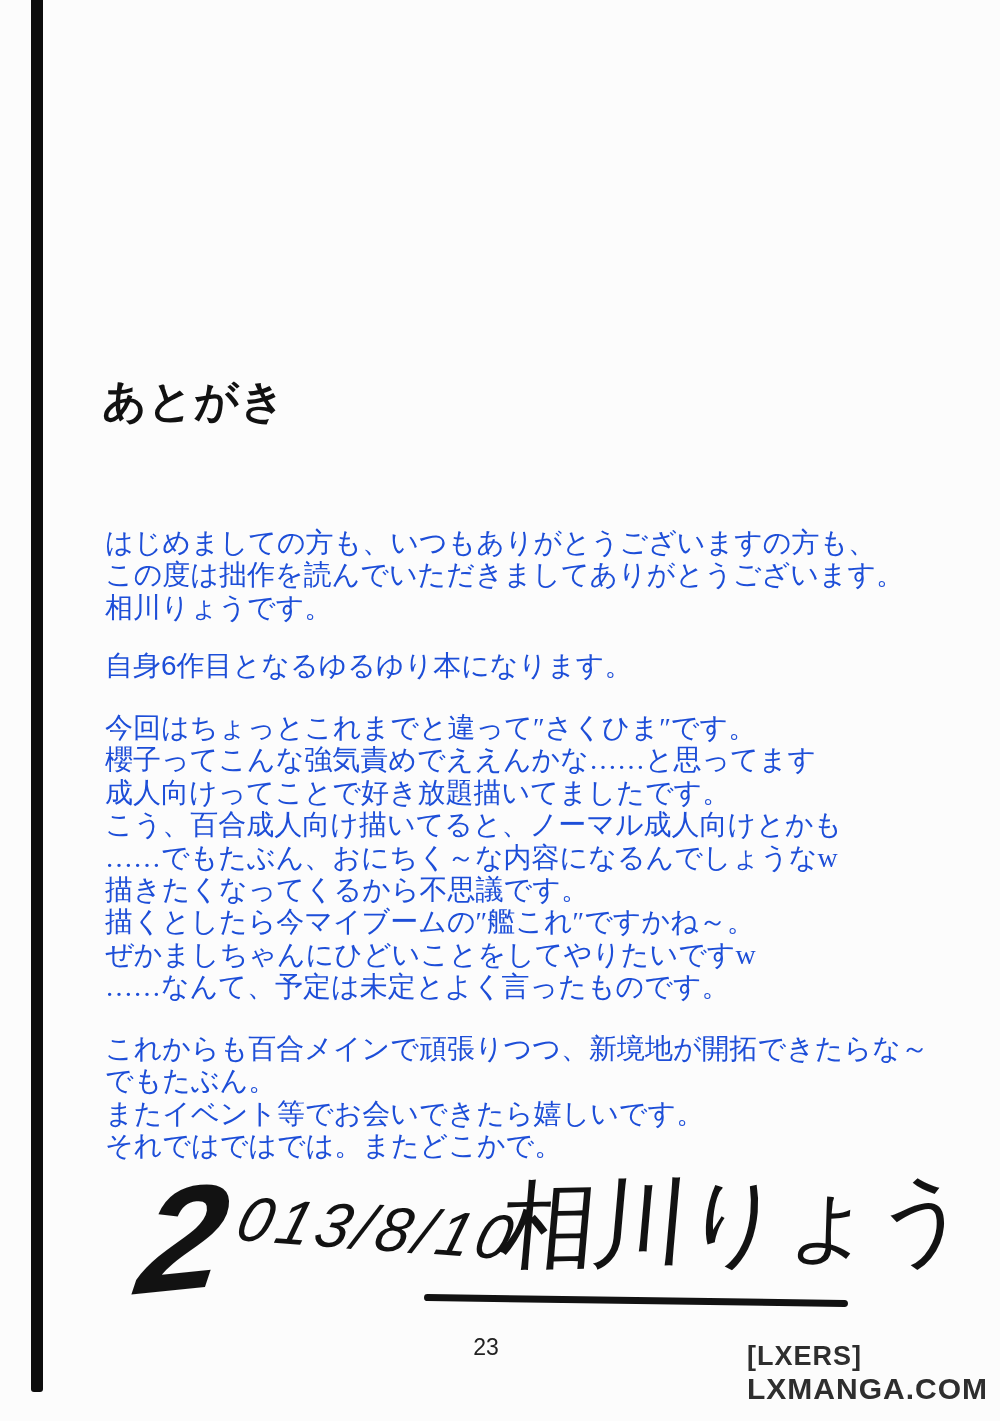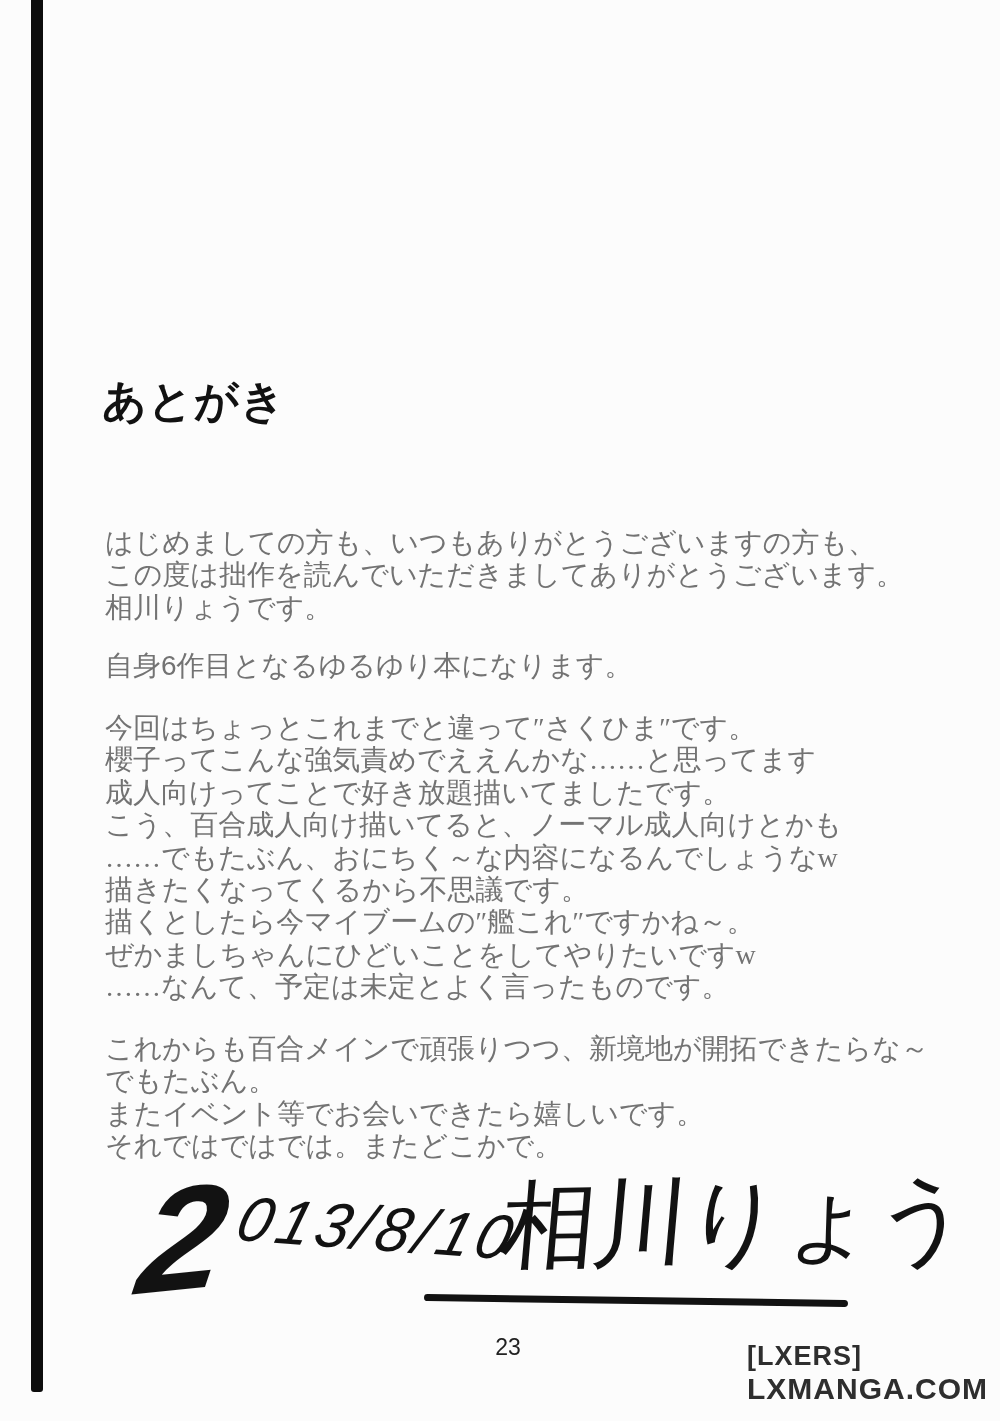--- a/index.html
+++ b/index.html
@@ -36,21 +36,21 @@
     color: #111111;
     white-space: nowrap;
   }
   .para {
     position: absolute;
     left: 105px;
     font-size: 28px;
     line-height: 32.4px;
     font-weight: 500;
     letter-spacing: 0px;
-    color: #737373;
+    color: #1d4ed8;
     white-space: nowrap;
   }
   .p1 { top: 527px; }
   .p2 { top: 650px; }
   .p3 { top: 712px; font-family: Liberation Serif, serif; }
   .p4 { top: 1033px; }
 
   .signature {
     position: absolute;
     left: 0;
@@ -102,21 +102,21 @@
     left: 424px;
     top: 1297px;
     width: 424px;
     height: 7px;
     background: #121212;
     border-radius: 4px;
     transform: rotate(0.8deg);
   }
   .page-number {
     position: absolute;
-    left: 473px;
+    left: 451px;
     top: 1334px;
     width: 70px;
     text-align: center;
     font-size: 23px;
     color: #222222;
   }
   .watermark {
     position: absolute;
     right: 12px;
     top: 1342px;

